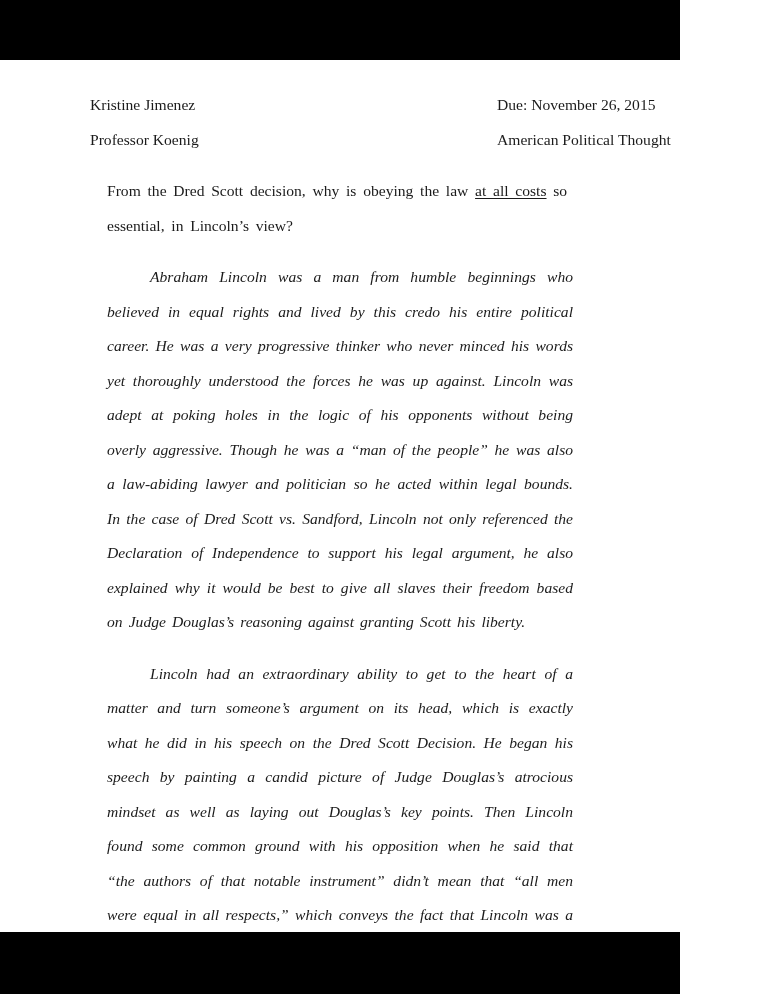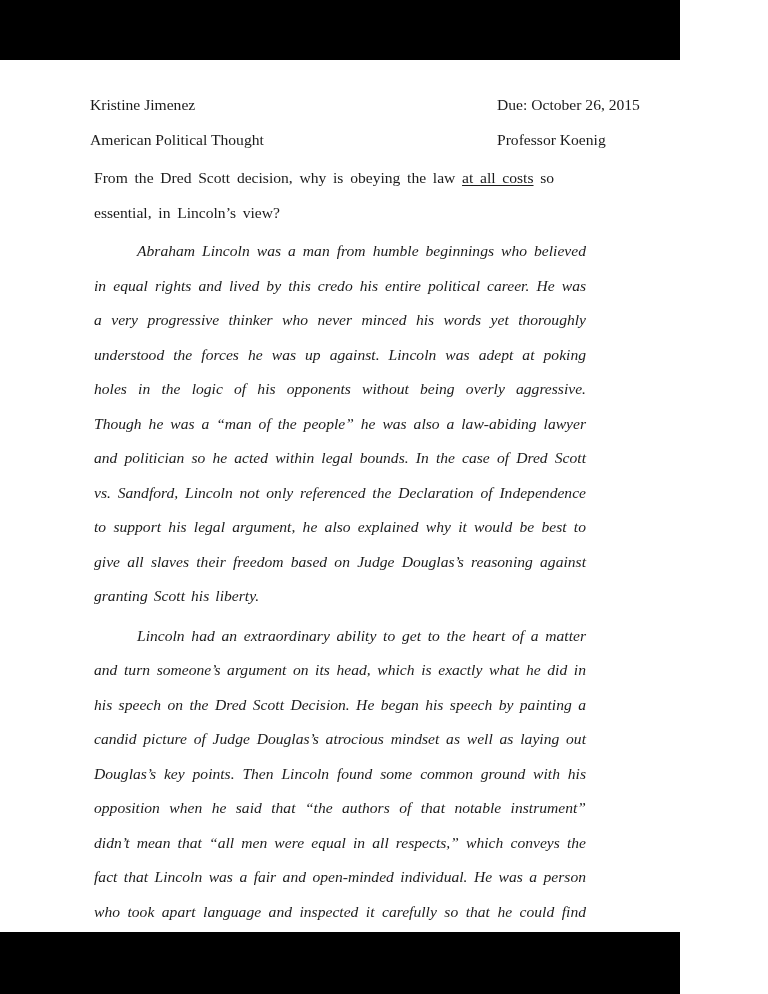--- a/index.html
+++ b/index.html
@@ -34,44 +34,44 @@
     line-height: 34.5px;
     overflow: hidden;
   }
   .head-grid {
     display: grid;
     grid-template-columns: 407px 1fr;
     column-gap: 0;
   }
   .head-grid > div { white-space: nowrap; }
   p {
-    margin: 4px;
+    margin: 17px;
     text-align: justify;
     word-spacing: 0.14em;
   }
   p.question {
     text-align: left;
     word-spacing: 0.18em;
   }
   .underlined { text-decoration: underline; text-underline-offset: 2px; }
   p.para { text-indent: 43px; font-style: italic; }
   p.para + p.para { margin-top: 5px; }
 </style>
 </head>
 <body>
 
 <div class="stage">
   <div class="letterbox top"></div>
 
   <div class="sheet">
     <div class="head-grid">
       <div>Kristine Jimenez</div>
-      <div>Due: October 26, 2015</div>
+      <div>Due: November 26, 2015</div>
+      <div>Professor Koenig</div>
       <div>American Political Thought</div>
-      <div>Professor Koenig</div>
     </div>
 
     <p class="question"><span>From the Dred Scott decision,  why is obeying the law </span><span class="underlined">at all costs</span><span> so essential,  in Lincoln’s view?</span></p>
 
     <p class="para">Abraham Lincoln was a man from humble beginnings who believed in equal rights and lived by this credo his entire political career.  He was a very progressive thinker who never minced his words yet thoroughly understood the forces he was up against.  Lincoln was adept at poking holes in the logic of his opponents without being overly aggressive.  Though he was a “man of the people” he was also a law-abiding lawyer and politician so he acted within legal bounds. In the case of Dred Scott vs. Sandford, Lincoln not only referenced the Declaration of Independence to support his legal argument, he also explained why it would be best to give all slaves their freedom based on Judge Douglas’s reasoning against granting Scott his liberty.</p>
     <p class="para">Lincoln had an extraordinary ability to get to the heart of a matter and turn someone’s argument on its head, which is exactly what he did in his speech on the Dred Scott Decision.  He began his speech by painting a candid picture of Judge Douglas’s atrocious mindset as well as laying out Douglas’s key points. Then Lincoln found some common ground with his opposition when he said that “the authors of that notable instrument”  didn’t mean that “all men were equal in all respects,” which conveys the fact that Lincoln was a fair and open-minded individual.  He was a person who took apart language and inspected it carefully so that he could find the essence of its author. He believed in doing what was fair and just but he wasn’t a rebel, he was a revolutionary just like our forefathers,  the main difference being that he was successful on his own merit not inherited wealth.</p>
     <p class="para">Lincoln continued his speech by stating that though men are not equal in all respects they were granted by the Declaration of Independence the right to life, liberty and the pursuit of</p>
   </div>
 
   <div class="letterbox bottom"></div>

